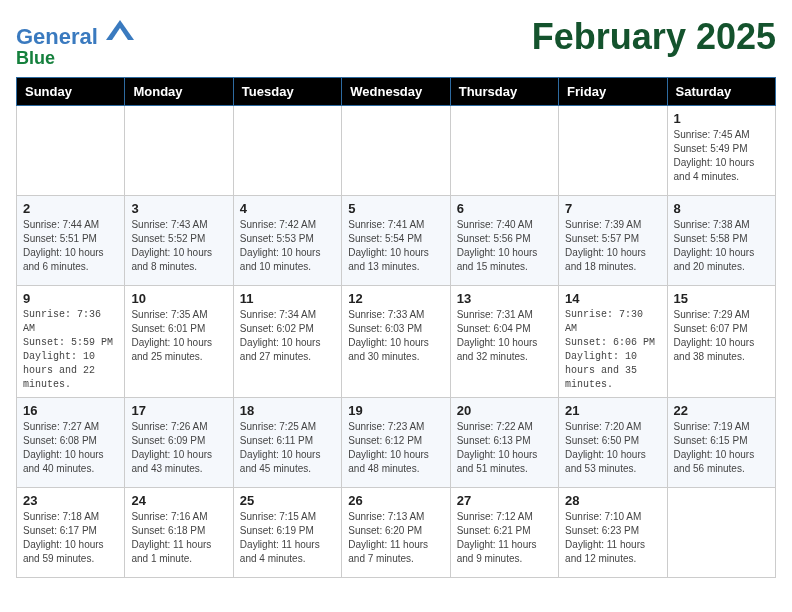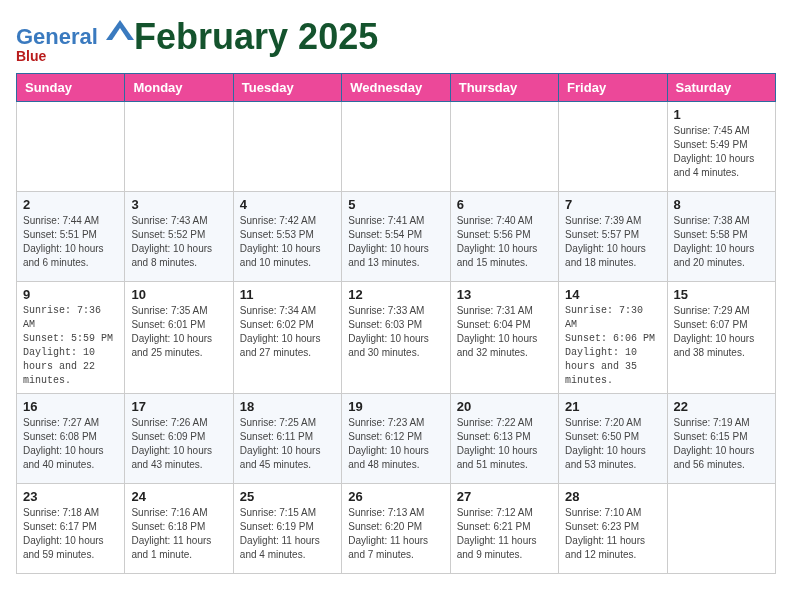--- a/index.html
+++ b/index.html
@@ -5,20 +5,21 @@
     * { box-sizing: border-box; margin: 0; padding: 0; }
     body {
       font-family: Arial, sans-serif;
       background: #fff;
       width: 792px;
       min-height: 612px;
       padding: 16px;
     }
     .header {
       display: flex;
+      justify-content: space-between;
       align-items: flex-start;
       margin-bottom: 8px;
     }
     .logo {
       display: flex;
       align-items: center;
     }
     .logo-text {
       font-size: 22px;
       font-weight: bold;
@@ -44,21 +45,21 @@
     .calendar-subtitle {
       font-size: 16px;
       color: #555;
     }
     .calendar {
       width: 100%;
       border-collapse: collapse;
       border: 1px solid #ccc;
     }
     .calendar th {
-      background: #ec4899;
+      background: #000000;
       color: #fff;
       text-align: left;
       padding: 6px 8px;
       font-size: 13px;
       border: 1px solid #2d6aa0;
     }
     .calendar td {
       border: 1px solid #ccc;
       vertical-align: top;
       padding: 5px 6px;
@@ -91,21 +92,21 @@
 <div class="header">
   <div class="logo">
     <div>
       <div class="logo-text">
         <span>General</span>
         <svg class="logo-icon" viewBox="0 0 28 20">
           <polygon points="0,20 14,0 28,20" fill="#3a7abf"></polygon>
           <polygon points="6,20 14,8 22,20" fill="#fff"></polygon>
         </svg>
       </div>
-      <div class="logo-text" style="color:#b91c1c;font-size:14px;">Blue</div>
+      <div class="logo-text" style="color:#15803d;font-size:18px;">Blue</div>
     </div>
   </div>
   <div class="title-block">
     <div class="calendar-title">February 2025</div>
   </div>
 </div>
 
 <table class="calendar">
   <thead>
     <tr>

